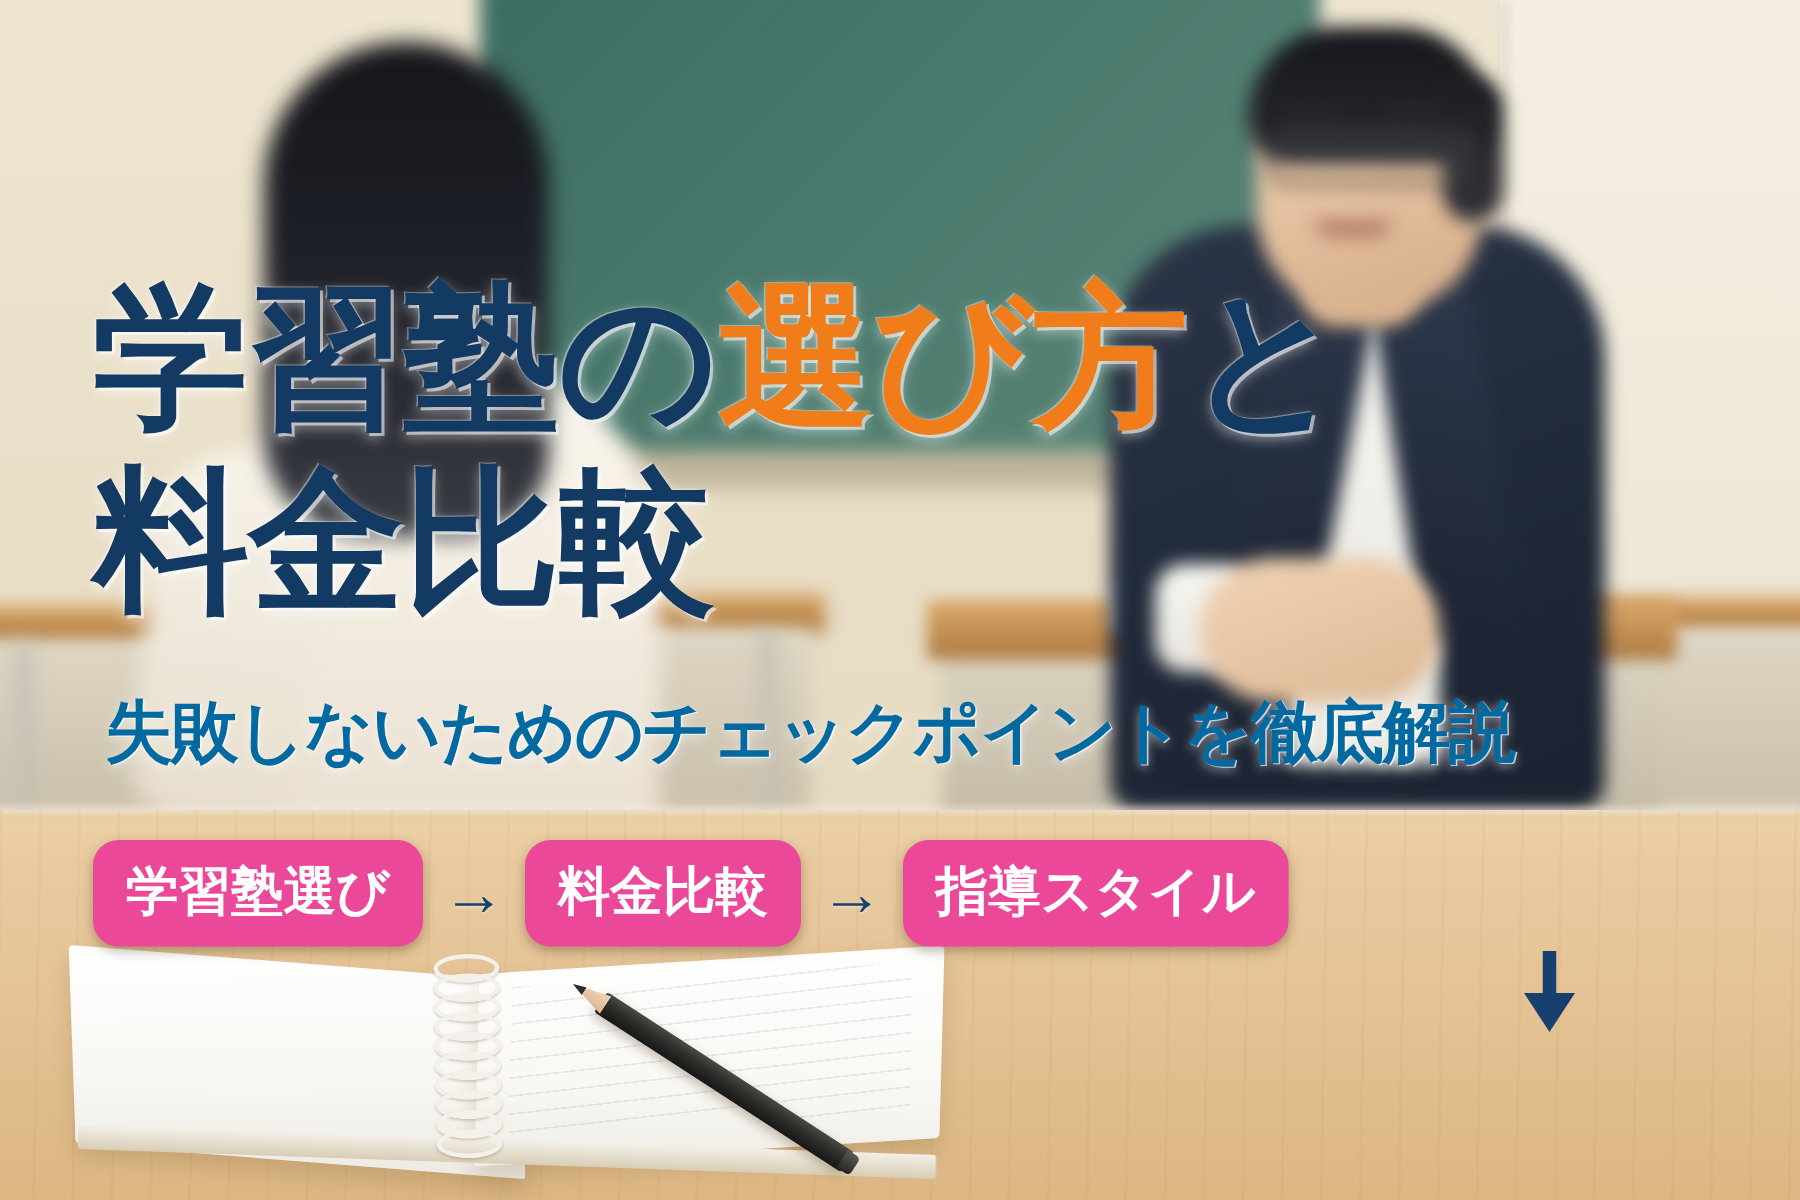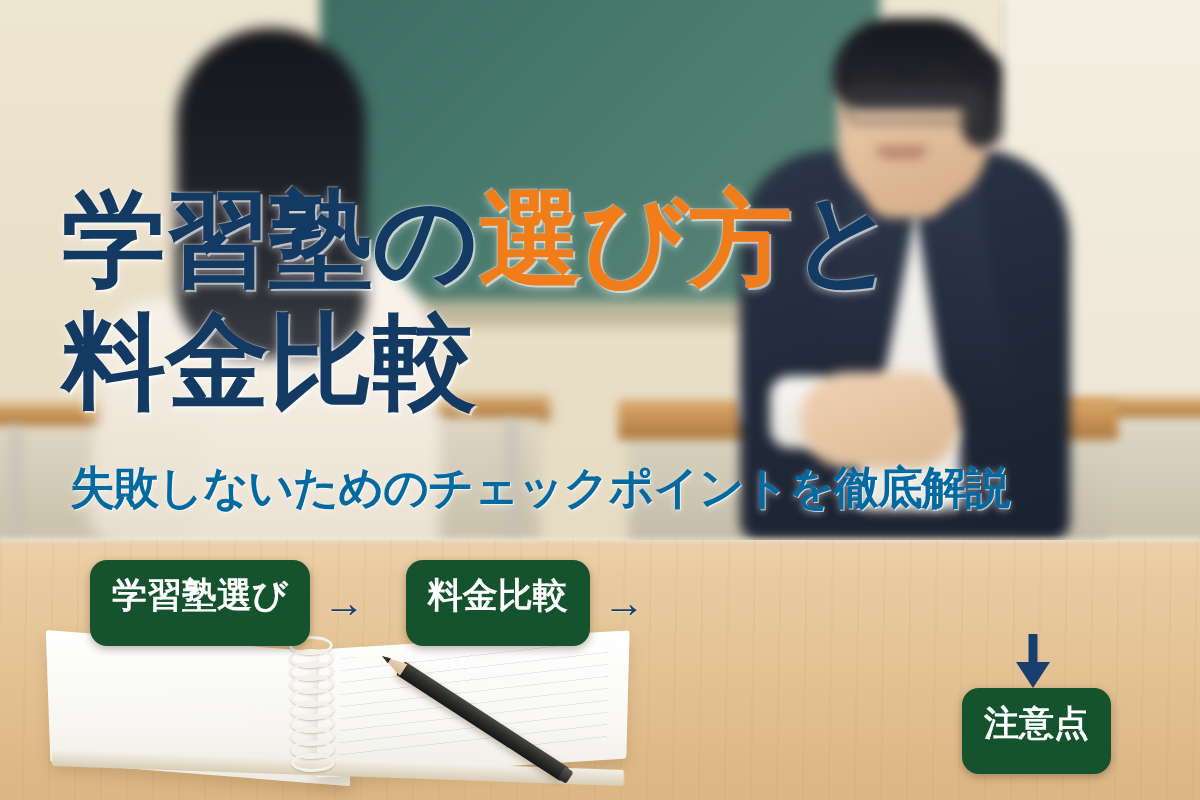--- a/index.html
+++ b/index.html
@@ -272,32 +272,31 @@
       0 2px 7px rgba(255,255,255,.55);
   }
 
   
   .flow{position:absolute;left:62px;top:560px;width:1090px;height:230px;}
   .flow-row{
     position:absolute;left:0;top:0;
     display:flex;align-items:center;gap:0;
   }
   .badge{
-    background:#14532d;
+    background:#ec4899;
     color:#ffffff;
     border-radius:17px;
     font-size:35px;
     font-weight:700;
     letter-spacing:0px;
     display:flex;align-items:center;justify-content:center;
     box-shadow:0 3px 8px rgba(60,40,15,.35);
     white-space:nowrap;
     line-height:1;
-    padding:17px 22px 34px;
-    margin-left:28px;
+    padding:17px 22px 19px;
   }
   .arrow-h{
     width:68px;
     text-align:center;
     color:#17406e;
     font-size:42px;
     font-weight:700;
     line-height:1;
     text-shadow:0 1px 2px rgba(255,255,255,.45);
   }
@@ -395,25 +394,25 @@
   </div>
 
   <div class="subtitle">失敗しないためのチェックポイントを徹底解説</div>
 
   <div class="flow">
     <div class="flow-row">
       <div class="badge">学習塾選び</div>
       <div class="arrow-h">→</div>
       <div class="badge">料金比較</div>
       <div class="arrow-h">→</div>
+      <div class="badge">指導スタイル</div>
     </div>
 
     <div class="arrow-v">
       <svg width="40" height="54" viewBox="0 0 40 54" aria-hidden="true">
         <path d="M20 0 L20 34" stroke="#17406e" stroke-width="9" fill="none"></path>
         <path d="M20 54 L3 28 L37 28 Z" fill="#17406e"></path>
       </svg>
     </div>
 
-    <div class="badge badge-last">注意点</div>
   </div>
 
 </div>
 
 </body></html>

